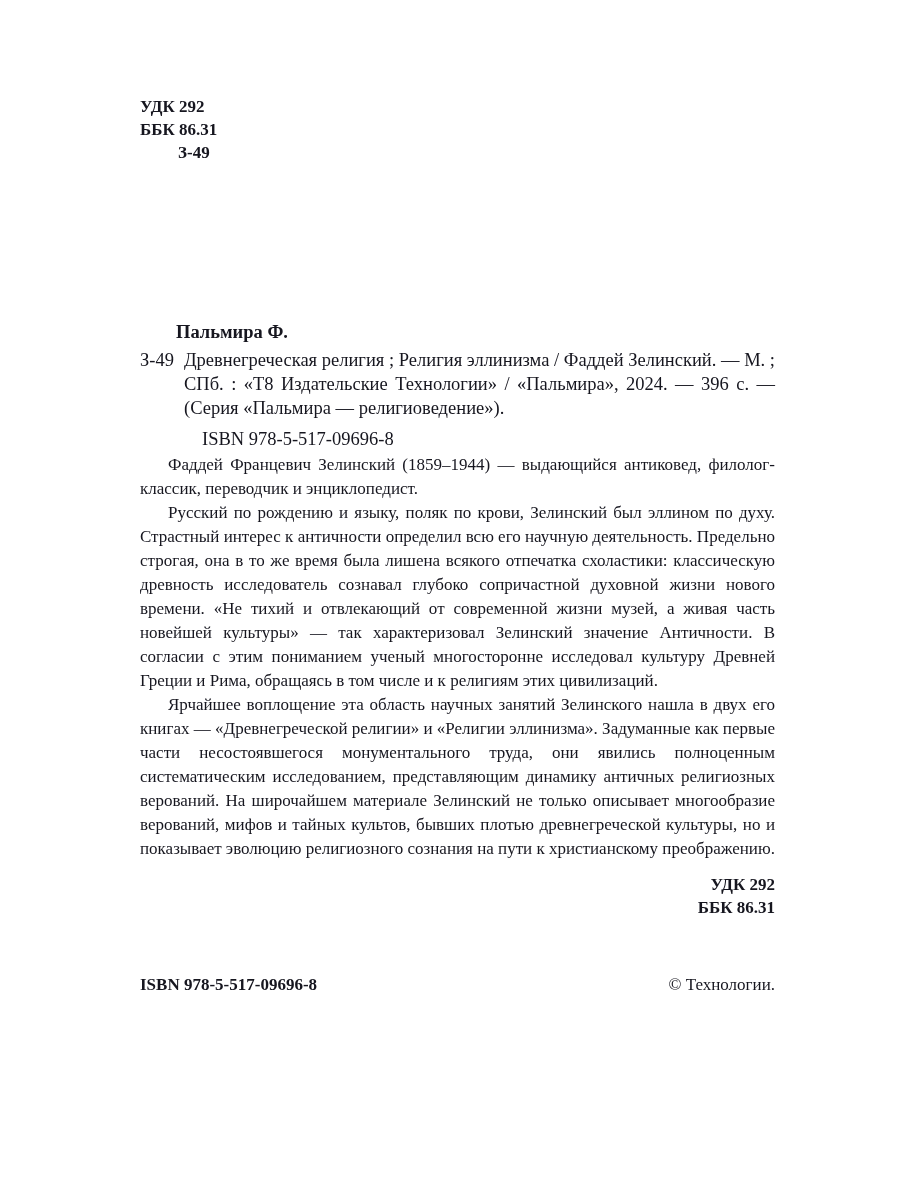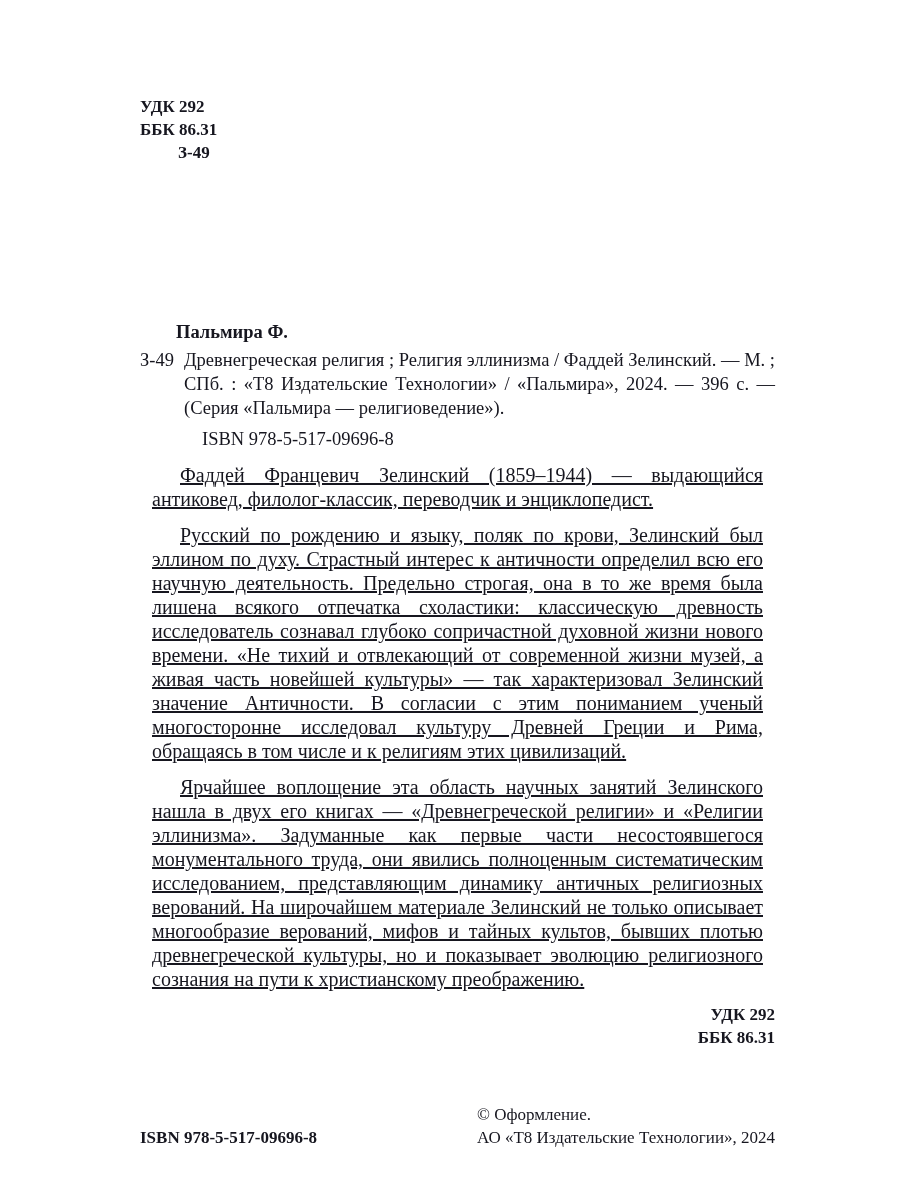--- a/index.html
+++ b/index.html
@@ -50,26 +50,25 @@
   .isbn-line {
     margin-top: 7px;
     padding-left: 62px;
     font-size: 18.5px;
     line-height: 24px;
   }
   .annotation {
     margin-top: 2px;
   }
   .para {
-    margin: 12px;
-    font-size: 20px;
+    margin: 0;
+    font-size: 17px;
     line-height: 24px;
     text-align: justify;
     text-indent: 28px;
-    text-decoration: underline;
   }
   .bottom-codes {
     margin-top: 12px;
     text-align: right;
     font-weight: bold;
     font-size: 17px;
     line-height: 23px;
   }
   .footer {
     display: flex;
@@ -114,18 +113,17 @@
   </div>
 
   <div class="bottom-codes">
     <div>УДК 292</div>
     <div>ББК 86.31</div>
   </div>
 
   <div class="footer">
     <div class="footer-isbn">ISBN 978-5-517-09696-8</div>
     <div class="footer-copyright">
-      <div>© Оформление.</div>
-      <div>АО «Т8 Издательские Технологии», 2024</div>
+      <div>© Технологии.</div>
     </div>
   </div>
 
 </div>
 
 </body></html>

